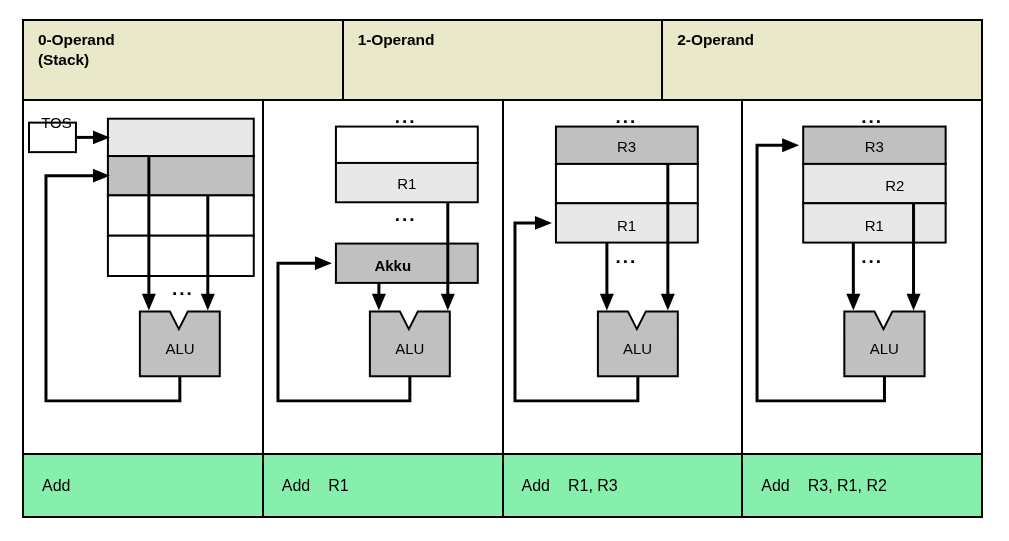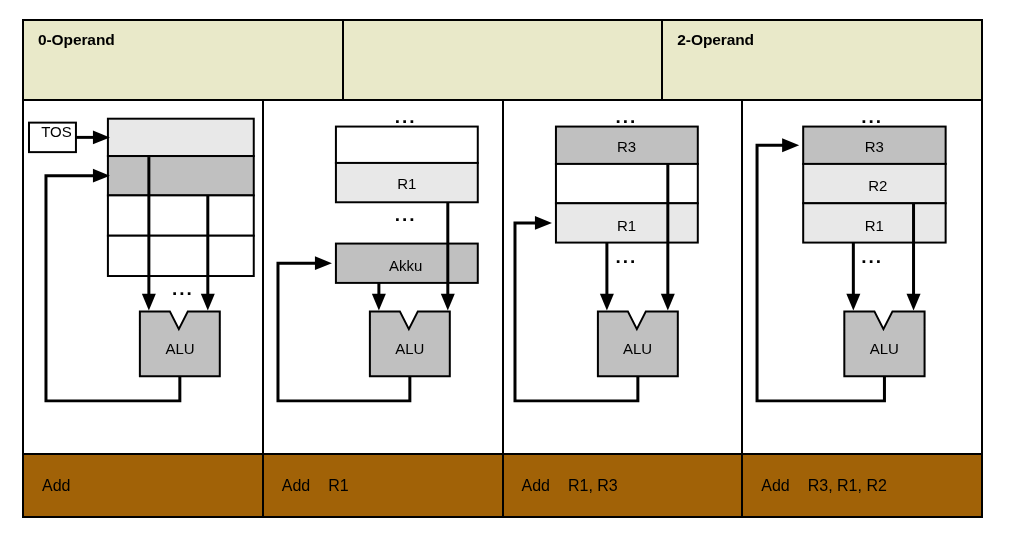--- a/index.html
+++ b/index.html
@@ -57,21 +57,21 @@
   .hdr {
     background: #e9e9c9;
     padding: 9px 14px 0 14px;
     font-weight: bold;
     font-size: 15.5px;
     color: #000;
     line-height: 20px;
     letter-spacing: -0.1px;
   }
   .ftr {
-    background: #a16207;
+    background: #86efac;
     display: flex;
     align-items: center;
     padding-left: 18px;
     font-size: 16px;
     color: #000;
     letter-spacing: 0px;
   }
   .ftr .mn { display: inline-block; }
   .ftr .ops { display: inline-block; margin-left: 18px; }
 
@@ -105,22 +105,24 @@
 </style>
 </head>
 <body>
 
 <div id="root">
   <div class="table">
 
     <div class="row-header">
       <div class="cell hdr">
         <div>0-Operand</div>
+        <div>(Stack)</div>
       </div>
       <div class="cell hdr">
+        <div>1-Operand</div>
       </div>
       <div class="cell hdr">
         <div>2-Operand</div>
         <div></div>
       </div>
     </div>
 
     <div class="row-body">
 
       <div class="cell diag">
@@ -138,21 +140,21 @@
 
           <path d="M 116 214 L 146 214 L 155 232 L 164 214 L 196 214 L 196 280 L 116 280 Z" fill="#c0c0c0" stroke="#000" stroke-width="2"></path>
 
           <path d="M 156 280 L 156 305 L 22 305 L 22 76 L 76 76" fill="none" stroke="#000" stroke-width="3"></path>
           <polygon points="86,76 69,69 69,83" fill="#000"></polygon>
 
           <rect x="5" y="22" width="47" height="30" fill="#ffffff" stroke="#000" stroke-width="2"></rect>
           <line x1="52" y1="37" x2="72" y2="37" stroke="#000" stroke-width="3"></line>
           <polygon points="86,37 69,30 69,44" fill="#000"></polygon>
         </svg>
-        <div class="boxtext" style="left:9px; top:23px; width:47px;">TOS</div>
+        <div class="boxtext" style="left:9px; top:14px; width:47px;">TOS</div>
         <div class="dots" style="left:148px; top:178px;">...</div>
         <div class="boxtext" style="left:116px; top:240px; width:80px;">ALU</div>
       </div>
 
       <div class="cell diag">
         <svg viewBox="0 0 238 358" preserveAspectRatio="none">
 
           <rect x="72" y="26" width="142" height="37" fill="#ffffff" stroke="#000" stroke-width="2"></rect>
           <rect x="72" y="63" width="142" height="40" fill="#e8e8e8" stroke="#000" stroke-width="2"></rect>
 
@@ -165,21 +167,21 @@
           <polygon points="115,213 108,196 122,196" fill="#000"></polygon>
 
           <path d="M 106 214 L 136 214 L 145 232 L 154 214 L 186 214 L 186 280 L 106 280 Z" fill="#c0c0c0" stroke="#000" stroke-width="2"></path>
 
           <path d="M 146 280 L 146 305 L 14 305 L 14 165 L 54 165" fill="none" stroke="#000" stroke-width="3"></path>
           <polygon points="68,165 51,158 51,172" fill="#000"></polygon>
         </svg>
         <div class="dots" style="left:131px; top:6px;">...</div>
         <div class="boxtext" style="left:72px; top:75px; width:142px;">R1</div>
         <div class="dots" style="left:131px; top:104px;">...</div>
-        <div class="boxtext" style="left:72px; top:157px; width:140px;">Akku</div>
+        <div class="boxtext" style="left:72px; top:157px; width:114px;font-weight:bold;">Akku</div>
         <div class="boxtext" style="left:106px; top:240px; width:80px;">ALU</div>
       </div>
 
       <div class="cell diag">
         <svg viewBox="0 0 238 358" preserveAspectRatio="none">
           <rect x="52" y="26" width="142" height="38" fill="#c0c0c0" stroke="#000" stroke-width="2"></rect>
           <rect x="52" y="64" width="142" height="40" fill="#ffffff" stroke="#000" stroke-width="2"></rect>
           <rect x="52" y="104" width="142" height="40" fill="#e8e8e8" stroke="#000" stroke-width="2"></rect>
 
           <line x1="164" y1="64" x2="164" y2="198" stroke="#000" stroke-width="3"></line>
@@ -212,21 +214,21 @@
           <line x1="110" y1="144" x2="110" y2="198" stroke="#000" stroke-width="3"></line>
           <polygon points="110,213 103,196 117,196" fill="#000"></polygon>
 
           <path d="M 101 214 L 131 214 L 140 232 L 149 214 L 181 214 L 181 280 L 101 280 Z" fill="#c0c0c0" stroke="#000" stroke-width="2"></path>
 
           <path d="M 141 280 L 141 305 L 14 305 L 14 45 L 42 45" fill="none" stroke="#000" stroke-width="3"></path>
           <polygon points="56,45 39,38 39,52" fill="#000"></polygon>
         </svg>
         <div class="dots" style="left:118px; top:6px;">...</div>
         <div class="boxtext" style="left:60px; top:38px; width:142px;">R3</div>
-        <div class="boxtext" style="left:59px; top:77px; width:151px;">R2</div>
+        <div class="boxtext" style="left:76px; top:77px; width:151px;">R2</div>
         <div class="boxtext" style="left:60px; top:117px; width:142px;">R1</div>
         <div class="dots" style="left:118px; top:146px;">...</div>
         <div class="boxtext" style="left:101px; top:240px; width:80px;">ALU</div>
       </div>
     </div>
 
     <div class="row-footer">
       <div class="cell ftr">
         <span class="mn">Add</span>
         <span class="ops"></span>

